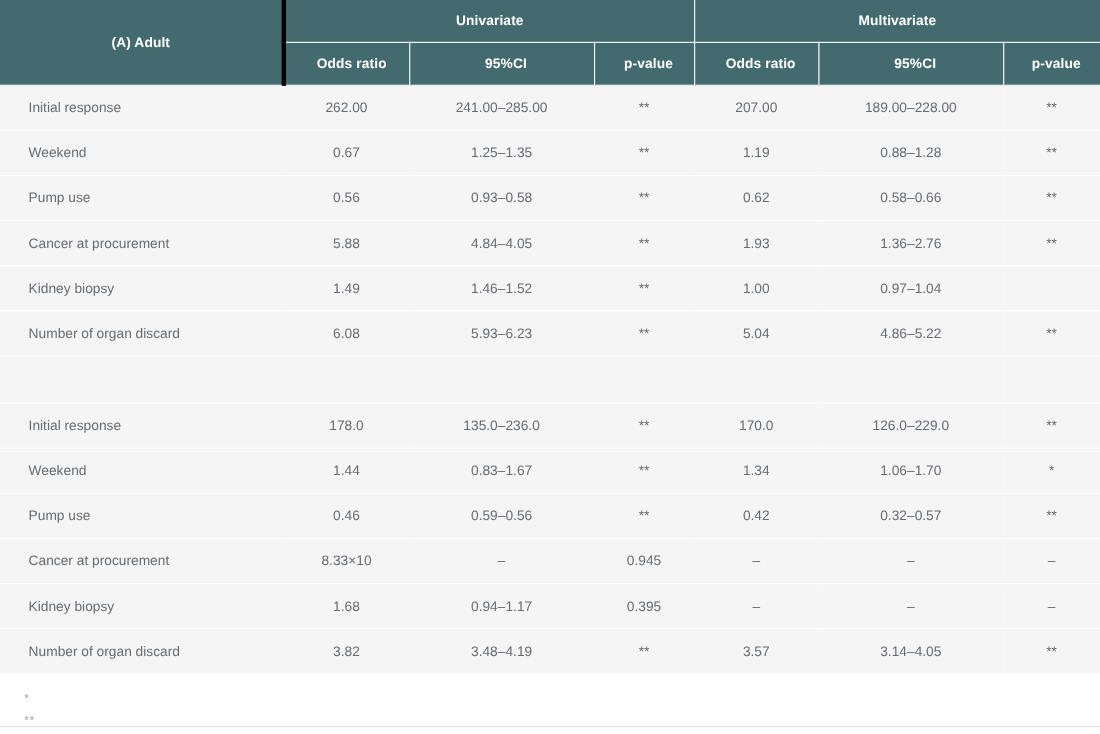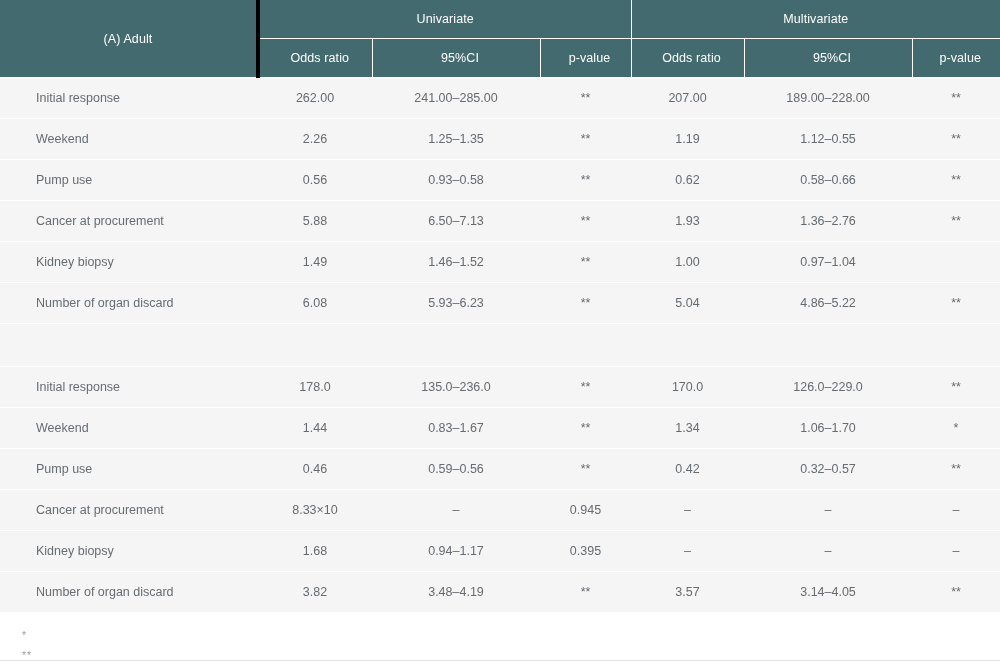--- a/index.html
+++ b/index.html
@@ -36,21 +36,21 @@
   col.c-ci1     { width: 168px; }
   col.c-p1      { width: 91px;  }
   col.c-or2     { width: 113px; }
   col.c-ci2     { width: 168px; }
   col.c-p2      { width: 88px;  }
 
   
   thead th {
     background: #436b6f;
     color: #ffffff;
-    font-weight: normal;
+    font-weight: bold;
     font-size: 12.5px;
     padding: 0;
     text-align: center;
     vertical-align: middle;
     letter-spacing: .1px;
   }
   th.corner {
     height: 76px;
     border-right: 4px solid #000000;
   }
@@ -71,21 +71,21 @@
     background: #f5f5f5;
     border-bottom: 1px solid #ffffff;
     color: #666b70;
     font-size: 12.5px;
     text-align: center;
     vertical-align: middle;
     padding: 0;
   }
   tbody td.label {
     text-align: left;
-    padding-left: 36px;
+    padding-left: 26px;
     color: #676c71;
   }
   tbody tr.spacer td {
     height: 42px;
     border-bottom: none;
     background: #f5f5f5;
   }
   tbody tr.spacer td.label {
     border-bottom: none;
   }
@@ -158,40 +158,40 @@
         <td class="label">Initial response</td>
         <td>262.00</td>
         <td>241.00–285.00</td>
         <td>**</td>
         <td>207.00</td>
         <td>189.00–228.00</td>
         <td>**</td>
       </tr>
       <tr>
         <td class="label">Weekend</td>
-        <td>2.26</td>
+        <td>0.67</td>
         <td>1.25–1.35</td>
         <td>**</td>
         <td>1.19</td>
-        <td>1.12–0.55</td>
+        <td>0.88–1.28</td>
         <td>**</td>
       </tr>
       <tr>
         <td class="label">Pump use</td>
         <td>0.56</td>
         <td>0.93–0.58</td>
         <td>**</td>
         <td>0.62</td>
         <td>0.58–0.66</td>
         <td>**</td>
       </tr>
       <tr>
         <td class="label">Cancer at procurement</td>
         <td>5.88</td>
-        <td>6.50–7.13</td>
+        <td>4.84–4.05</td>
         <td>**</td>
         <td>1.93</td>
         <td>1.36–2.76</td>
         <td>**</td>
       </tr>
       <tr>
         <td class="label">Kidney biopsy</td>
         <td>1.49</td>
         <td>1.46–1.52</td>
         <td>**</td>

